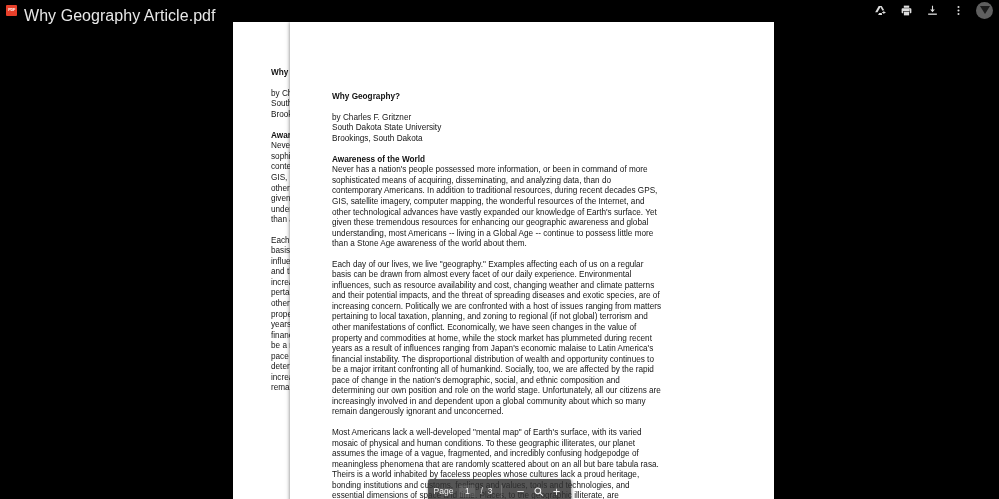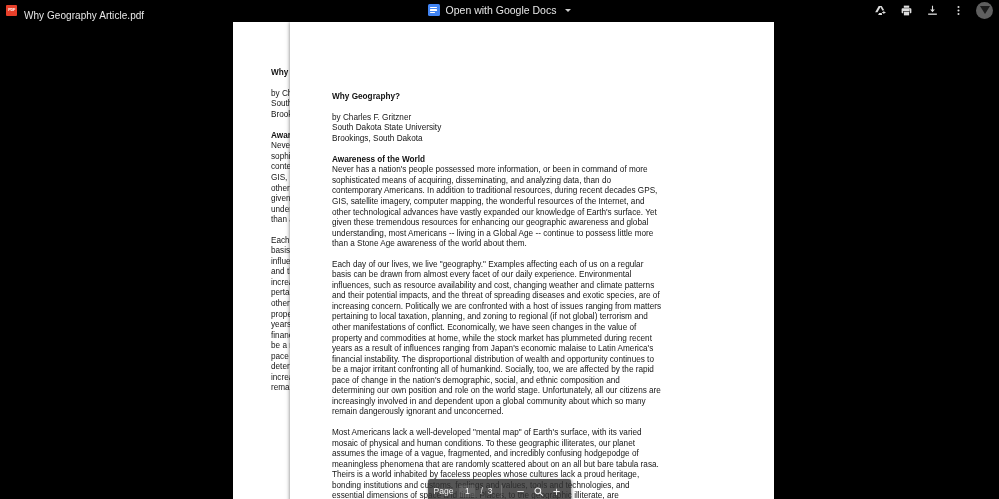--- a/index.html
+++ b/index.html
@@ -55,21 +55,21 @@
   .pdf-badge span {
     font-size: 4px;
     line-height: 4px;
     color: #ffffff;
     font-weight: bold;
     letter-spacing: -0.2px;
     transform: scale(0.95);
   }
   .doc-title {
     color: #e8e8e8;
-    font-size: 10px;
+    font-size: 16px;
     line-height: 12px;
     white-space: nowrap;
     letter-spacing: 0.05px;
     margin-top: 11px;
   }
 
   .topbar-center {
     position: absolute;
     left: 0; right: 0;
     display: flex;
@@ -313,31 +313,20 @@
 
   <div class="topbar">
 
     <div class="topbar-left">
       <div class="pdf-badge">
         <span>PDF</span>
       </div>
       <div class="doc-title">Why Geography Article.pdf</div>
     </div>
 
-    <div class="topbar-center">
-      <div class="open-with">
-        <div class="docs-icon">
-          <i></i>
-            <i></i>
-            <i></i>
-        </div>
-        <div class="open-with-label">Open with Google Docs</div>
-        <div class="caret-down"></div>
-      </div>
-    </div>
 
     <div class="topbar-right">
 
       <div class="ticon">
         <svg width="13" height="13" viewBox="0 0 24 24" fill="currentColor" aria-hidden="true">
           <path d="M8.7 3.5 2.2 15h4.3l6.5-11.5H8.7z"></path>
           <path d="M9.6 16.8 7.5 20.5h7.1l.4-.8a5.6 5.6 0 0 1-.6-2.9H9.6z"></path>
           <path d="M14.3 3.5l4.4 7.7a5.8 5.8 0 0 0-3.1 1.2L10.8 3.5h3.5z" opacity="0.95"></path>
           <path d="M19 12.6h-1.6v2.2h-2.2v1.6h2.2v2.2H19v-2.2h2.2v-1.6H19v-2.2z"></path>
         </svg>

